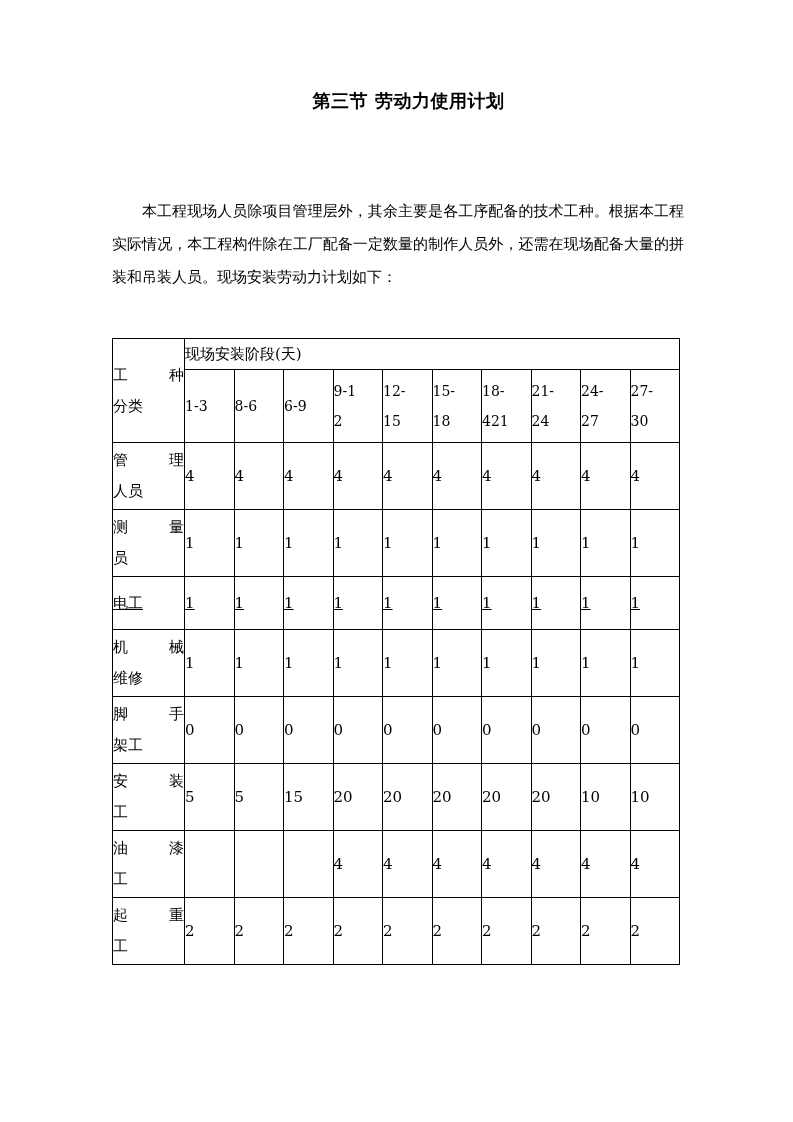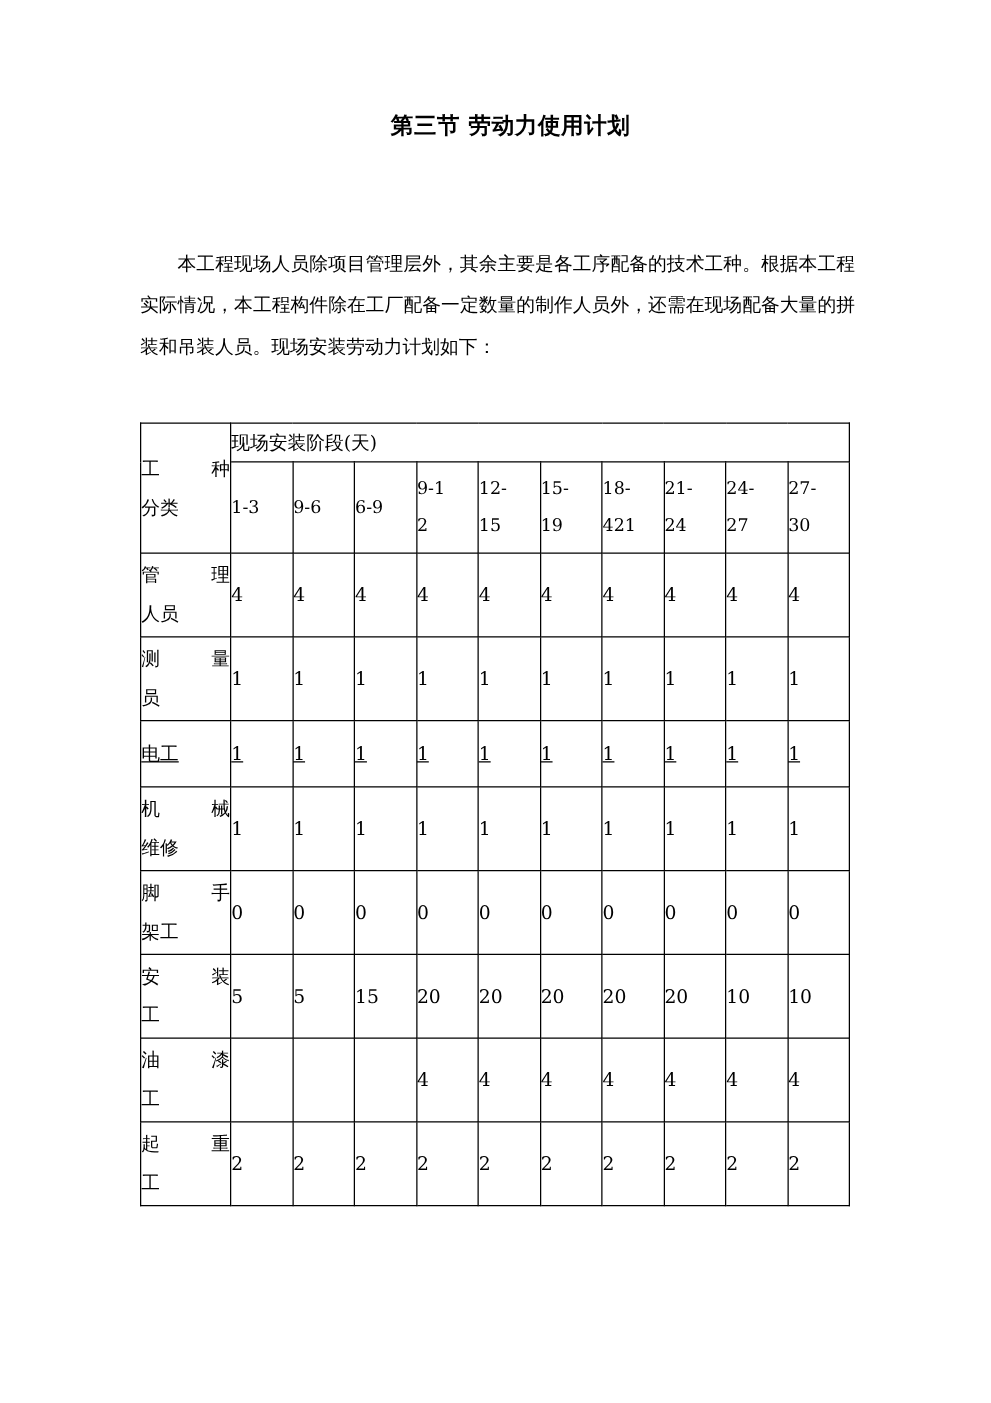--- a/index.html
+++ b/index.html
@@ -176,38 +176,38 @@
         </td>
         <td class="span-head" colspan="10">现场安装阶段(天)</td>
       </tr>
 
       <tr>
         <td class="range-cell">
           <span>1-3</span><br>
           <span></span>
         </td>
         <td class="range-cell">
-          <span>9-6</span><br>
+          <span>8-6</span><br>
           <span></span>
         </td>
         <td class="range-cell">
           <span>6-9</span><br>
           <span></span>
         </td>
         <td class="range-cell">
           <span>9-1</span><br>
           <span>2</span>
         </td>
         <td class="range-cell">
           <span>12-</span><br>
           <span>15</span>
         </td>
         <td class="range-cell">
           <span>15-</span><br>
-          <span>19</span>
+          <span>18</span>
         </td>
         <td class="range-cell">
           <span>18-</span><br>
           <span>421</span>
         </td>
         <td class="range-cell">
           <span>21-</span><br>
           <span>24</span>
         </td>
         <td class="range-cell">

